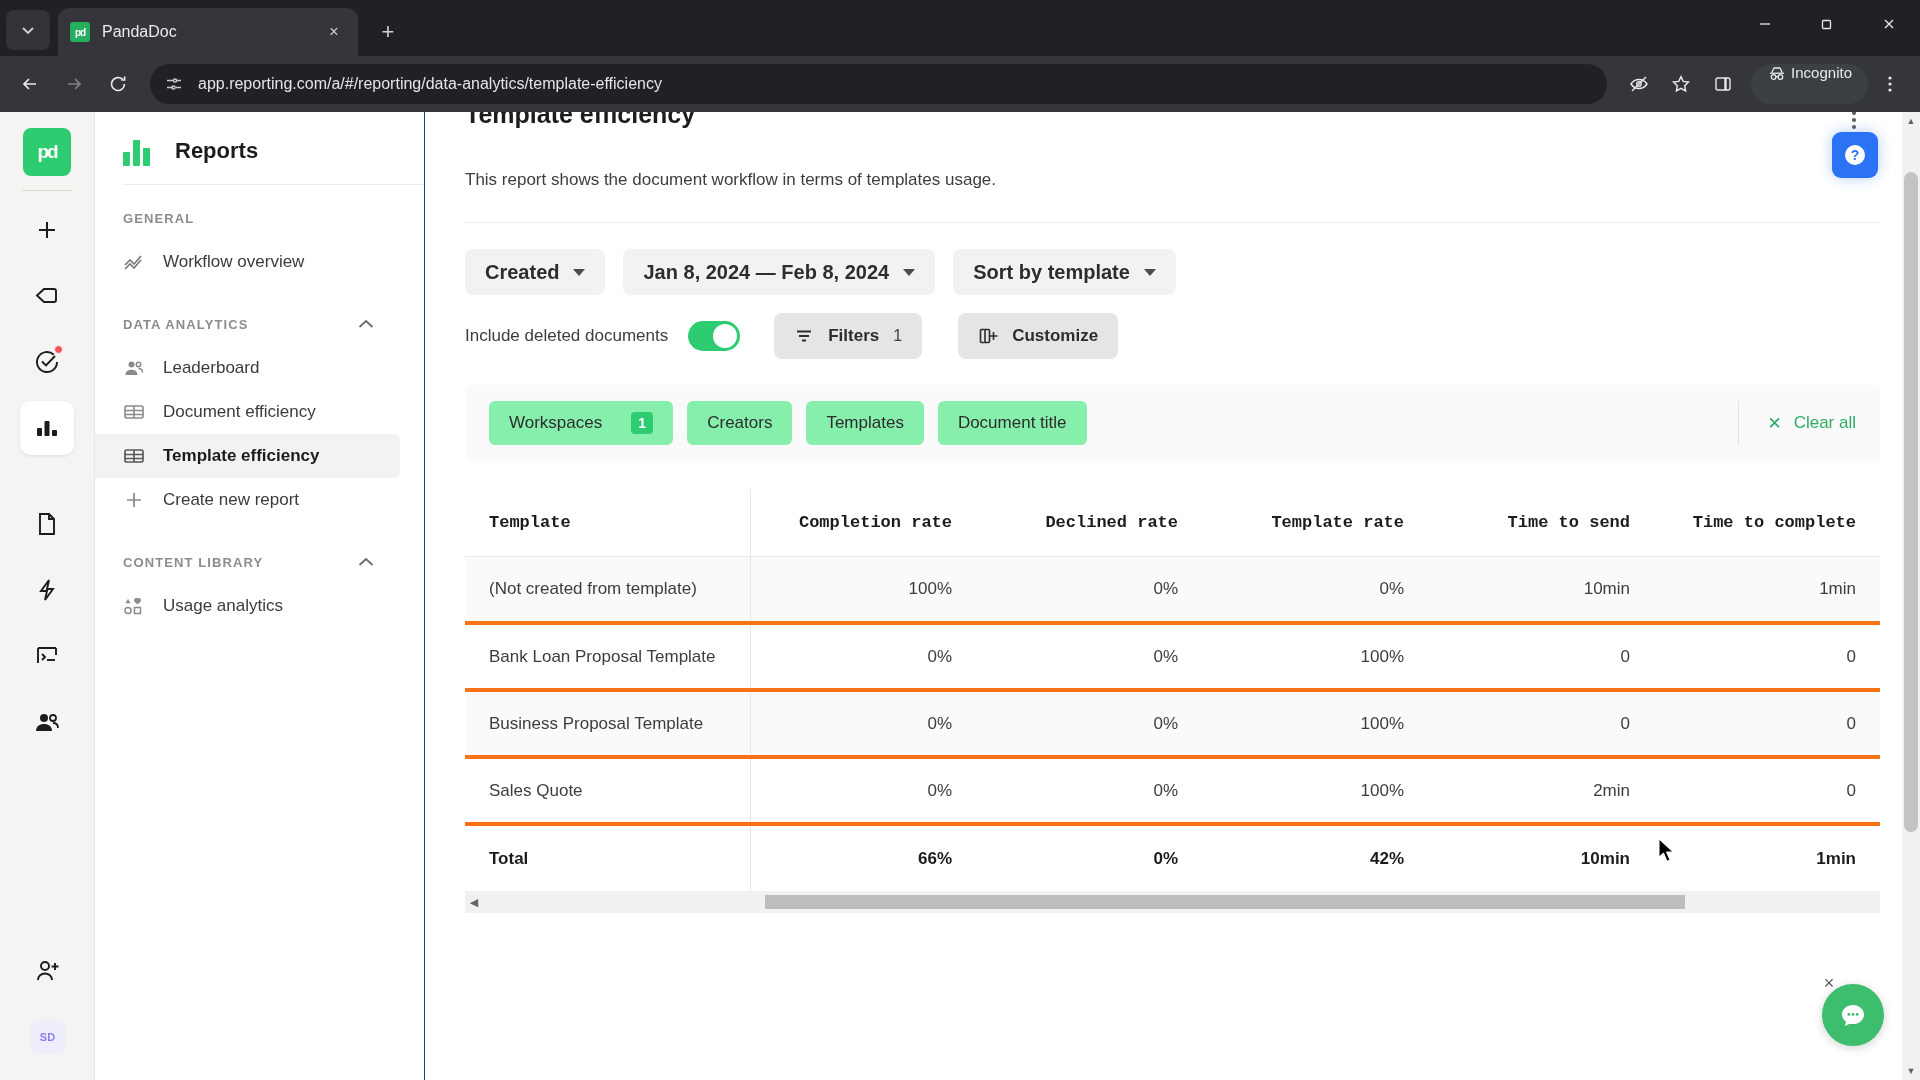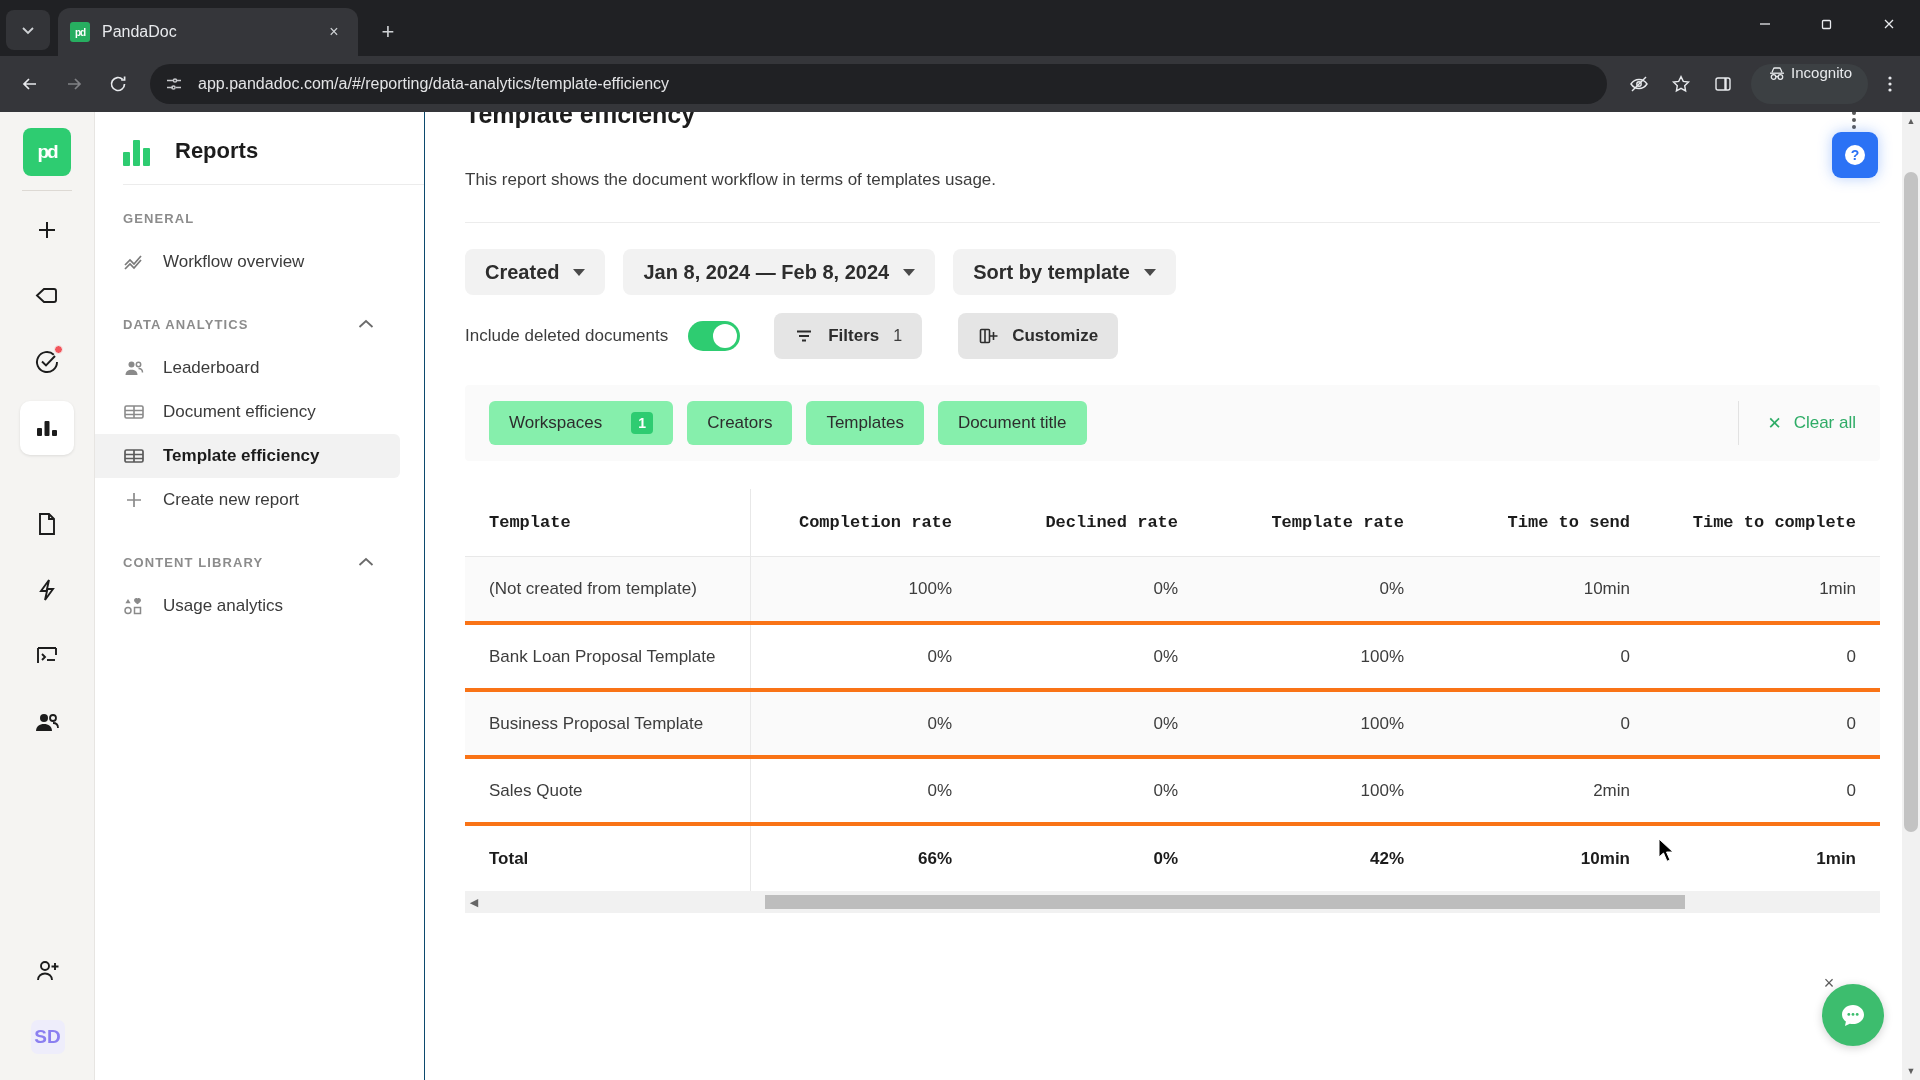--- a/index.html
+++ b/index.html
@@ -117,21 +117,21 @@
     border-radius: 50%; background: #f2545b; border: 1.5px solid #f5f4f2;
   }
   .rail-gap { height: 30px; }
   .rail-bottom {
     position: absolute; bottom: 26px; left: 0; width: 95px;
     display: flex; flex-direction: column; align-items: center; gap: 16px;
   }
   .rail-avatar {
     width: 34px; height: 34px; border-radius: 7px; background: #eeedfb;
     display: flex; align-items: center; justify-content: center;
-    color: #8b7ff0; font-size: 19px; font-weight: 600; cursor: pointer;
+    color: #8b7ff0; font-size: 11px; font-weight: 600; cursor: pointer;
   }
 
   
   .leftnav {
     width: 330px; background: #ffffff; border-right: 1px solid #0c4a6e;
     flex: 0 0 auto; padding-top: 10px;
   }
   .ln-head { display: flex; align-items: center; gap: 18px; padding: 14px 0 18px 28px; }
   .ln-head-ic {
     width: 34px; height: 30px; display: flex; align-items: flex-end; gap: 3px;
@@ -344,21 +344,21 @@
           <path d="M16.6 2.6v3.4h-3.4"></path>
       </svg>
     </div>
 
     <div class="urlbar">
       <svg width="20" height="20" viewBox="0 0 20 20" fill="none" stroke="#c7c9cc" stroke-width="1.5">
         <path d="M3 6.5h6M3 13.5h6M12 6.5h5M12 13.5h5"></path>
           <circle cx="11" cy="6.5" r="1.6"></circle>
           <circle cx="9.5" cy="13.5" r="1.6"></circle>
       </svg>
-      <div class="url-text">app.pandadoc.com/a/#/reporting/data-analytics/template-efficiency</div>
+      <div class="url-text">app.reporting.com/a/#/reporting/data-analytics/template-efficiency</div>
     </div>
 
     <div class="omni-icons">
       <div class="omni-ic">
         <svg viewBox="0 0 20 20" fill="none" stroke="#e8eaed" stroke-width="1.4">
           <path d="M2 10s3-4.5 8-4.5 8 4.5 8 4.5-3 4.5-8 4.5S2 10 2 10z"></path>
             <circle cx="10" cy="10" r="2.2"></circle>
             <path d="M3 17L17 3"></path>
         </svg>
       </div>

